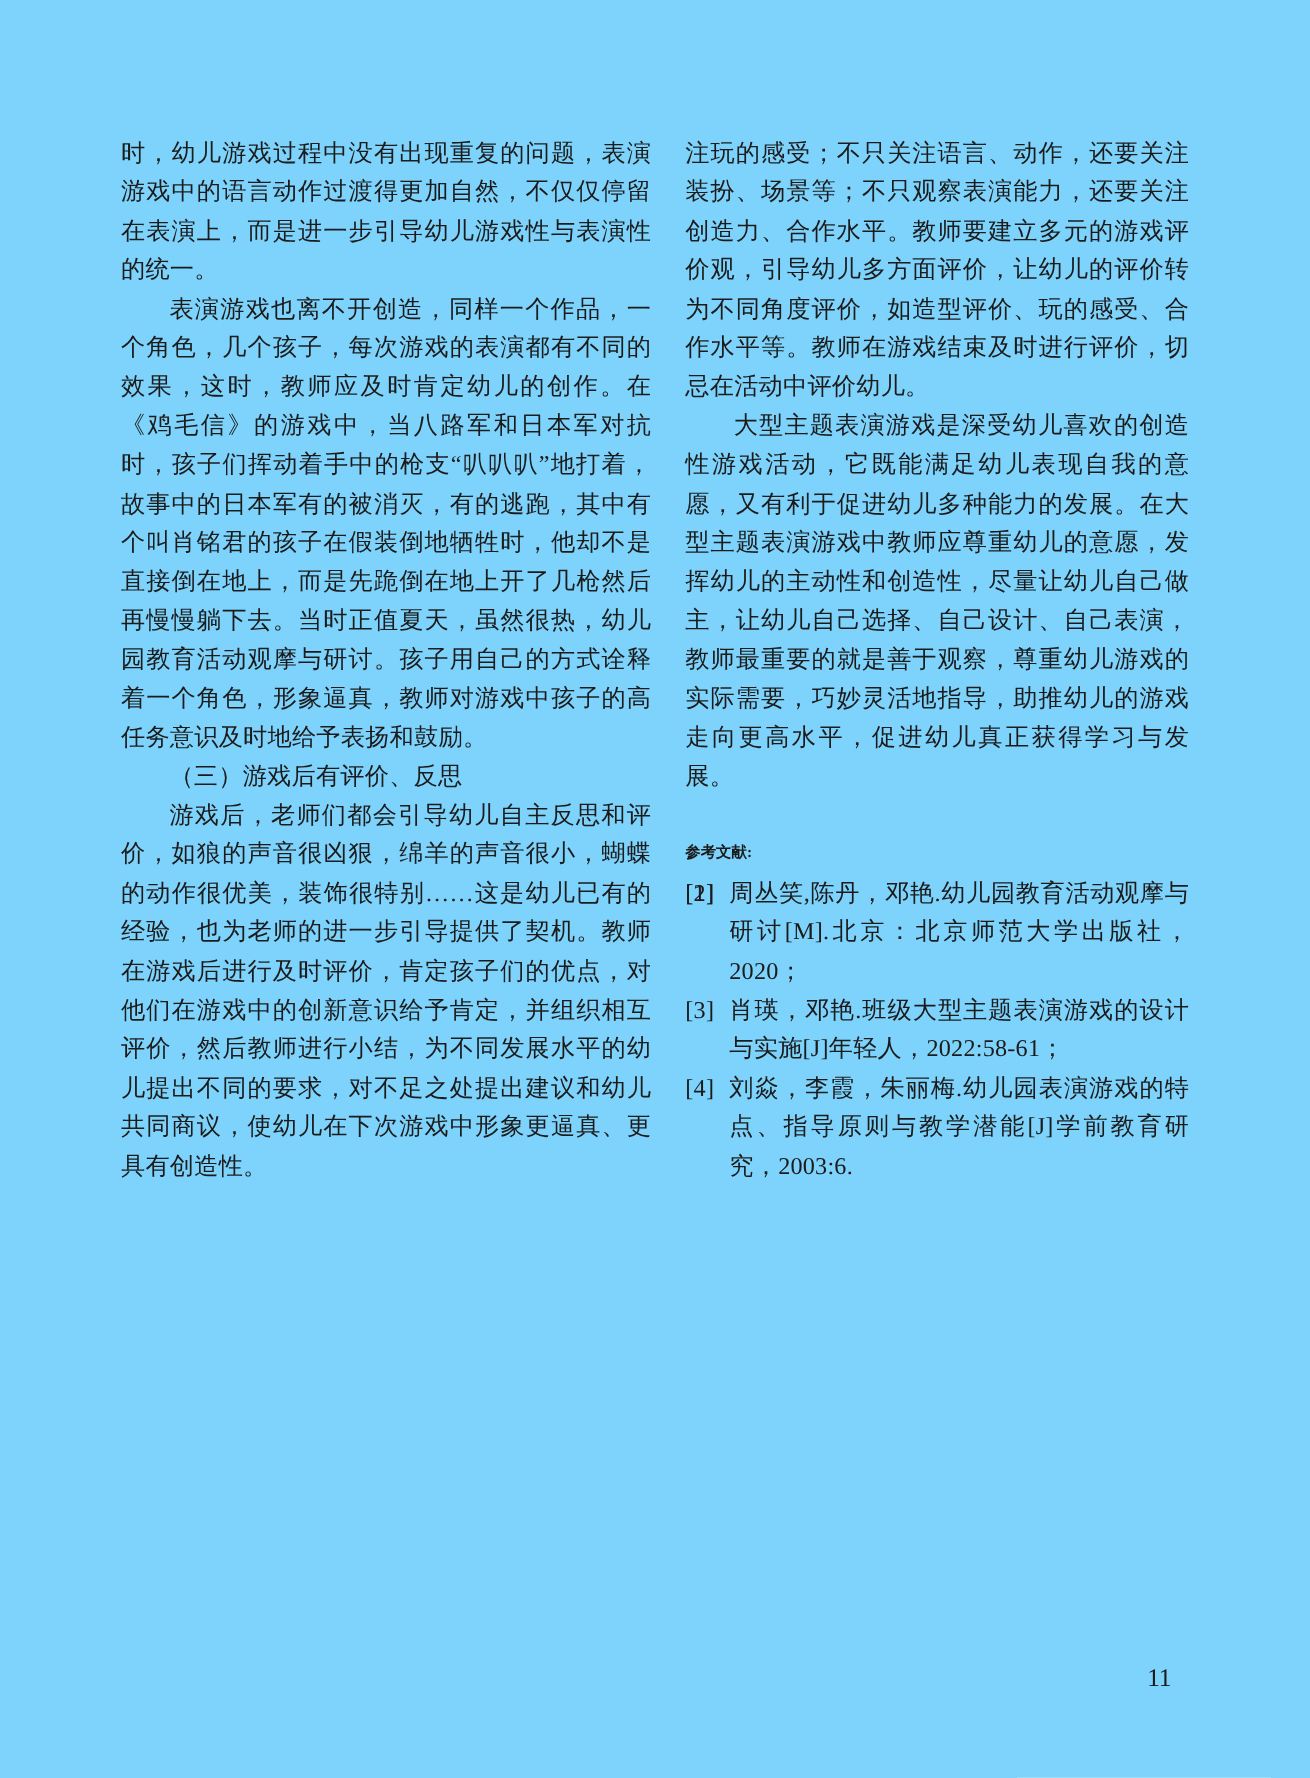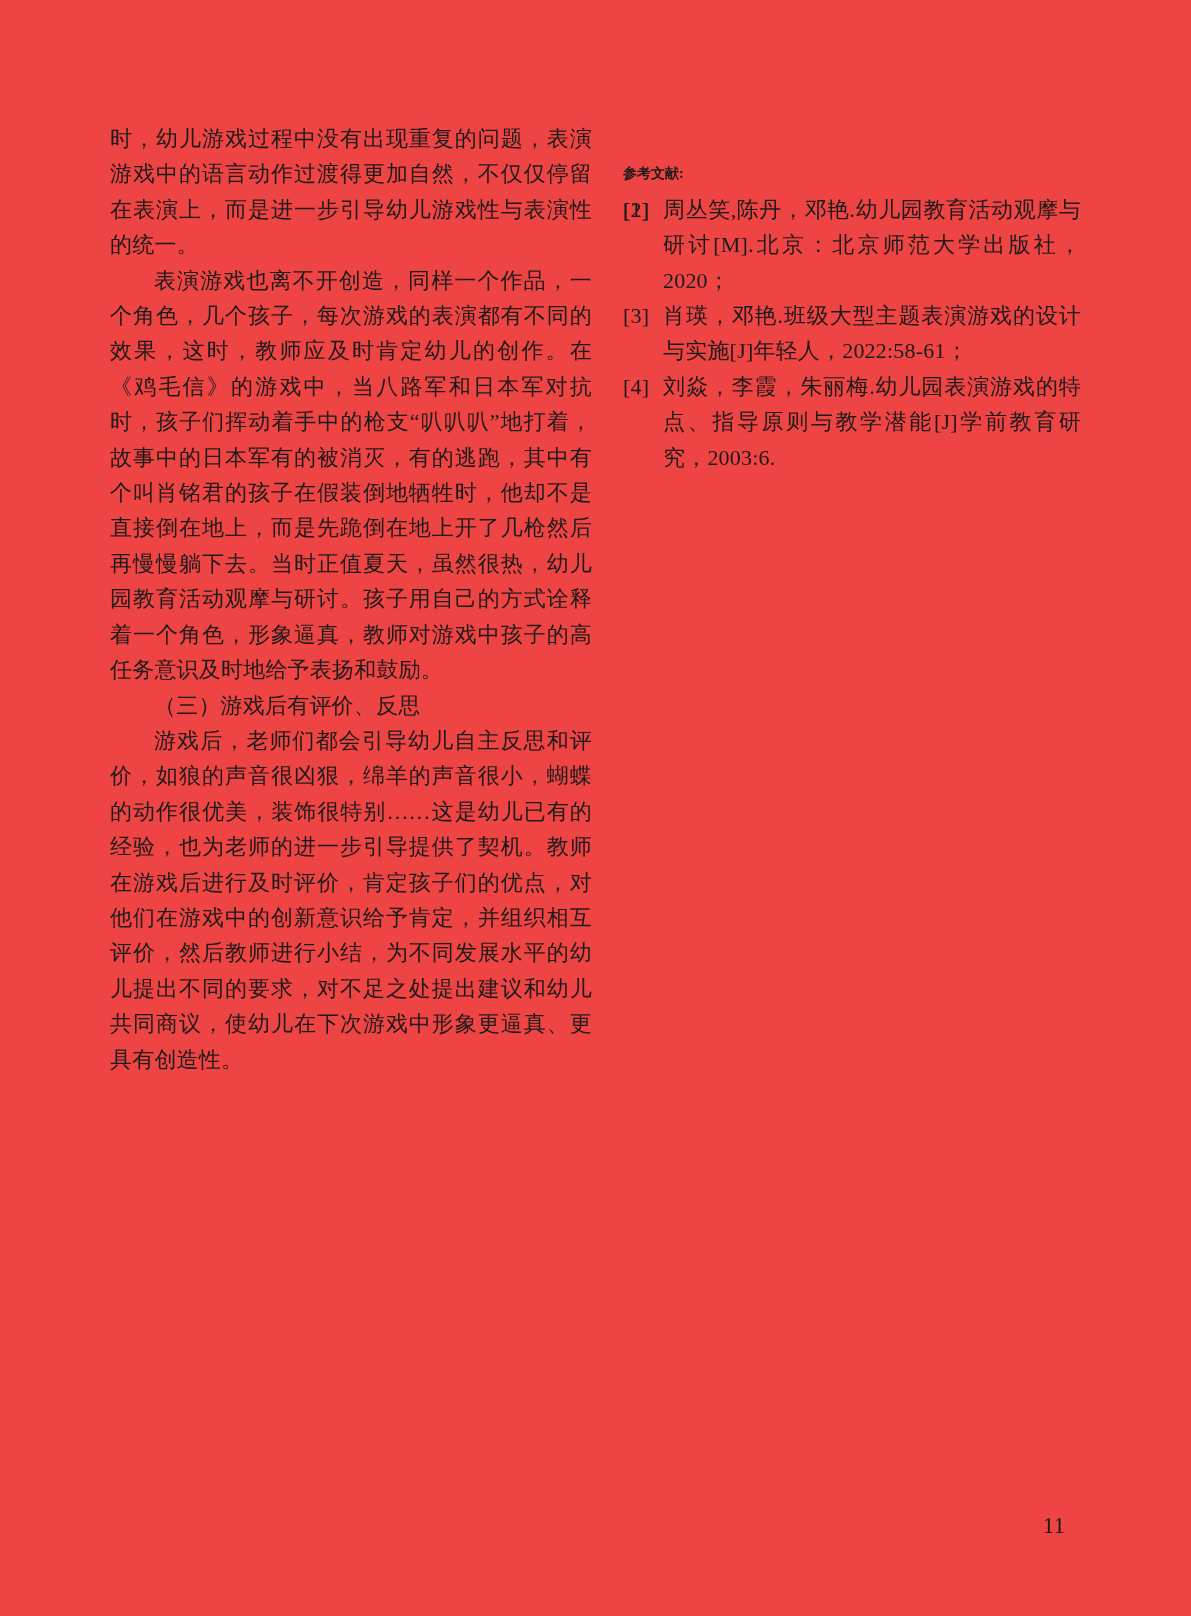--- a/index.html
+++ b/index.html
@@ -9,21 +9,21 @@
     background: #ffffff;
     position: relative;
     font-family: "Liberation Serif", "DejaVu Serif", serif;
     color: #1b1b1b;
   }
   .page {
     position: absolute;
     top: 0; left: 0;
     width: 1191px;
     height: 1616px;
-    background: #ef4444;
+    background: #7dd3fc;
     overflow: hidden;
   }
   .col {
     position: absolute;
     top: 121px;
   }
   .col-left  { left: 110px; width: 482px; }
   .col-right { left: 623px; width: 458px; }
   .para {
     margin: 0;
@@ -69,20 +69,22 @@
 <div class="page">
 
   <div class="col col-left">
     <p class="para">时，幼儿游戏过程中没有出现重复的问题，表演游戏中的语言动作过渡得更加自然，不仅仅停留在表演上，而是进一步引导幼儿游戏性与表演性的统一。</p>
     <p class="para ind">表演游戏也离不开创造，同样一个作品，一个角色，几个孩子，每次游戏的表演都有不同的效果，这时，教师应及时肯定幼儿的创作。在《鸡毛信》的游戏中，当八路军和日本军对抗时，孩子们挥动着手中的枪支“叭叭叭”地打着，故事中的日本军有的被消灭，有的逃跑，其中有个叫肖铭君的孩子在假装倒地牺牲时，他却不是直接倒在地上，而是先跪倒在地上开了几枪然后再慢慢躺下去。当时正值夏天，虽然很热，幼儿园教育活动观摩与研讨。孩子用自己的方式诠释着一个角色，形象逼真，教师对游戏中孩子的高任务意识及时地给予表扬和鼓励。</p>
     <p class="para ind">（三）游戏后有评价、反思</p>
     <p class="para ind">游戏后，老师们都会引导幼儿自主反思和评价，如狼的声音很凶狠，绵羊的声音很小，蝴蝶的动作很优美，装饰很特别……这是幼儿已有的经验，也为老师的进一步引导提供了契机。教师在游戏后进行及时评价，肯定孩子们的优点，对他们在游戏中的创新意识给予肯定，并组织相互评价，然后教师进行小结，为不同发展水平的幼儿提出不同的要求，对不足之处提出建议和幼儿共同商议，使幼儿在下次游戏中形象更逼真、更具有创造性。</p>
   </div>
 
   <div class="col col-right">
+    <p class="para">注玩的感受；不只关注语言、动作，还要关注装扮、场景等；不只观察表演能力，还要关注创造力、合作水平。教师要建立多元的游戏评价观，引导幼儿多方面评价，让幼儿的评价转为不同角度评价，如造型评价、玩的感受、合作水平等。教师在游戏结束及时进行评价，切忌在活动中评价幼儿。</p>
+    <p class="para ind">大型主题表演游戏是深受幼儿喜欢的创造性游戏活动，它既能满足幼儿表现自我的意愿，又有利于促进幼儿多种能力的发展。在大型主题表演游戏中教师应尊重幼儿的意愿，发挥幼儿的主动性和创造性，尽量让幼儿自己做主，让幼儿自己选择、自己设计、自己表演，教师最重要的就是善于观察，尊重幼儿游戏的实际需要，巧妙灵活地指导，助推幼儿的游戏走向更高水平，促进幼儿真正获得学习与发展。</p>
 
     <div class="spacer"></div>
 
     <p class="refs-heading">参考文献:</p>
 
     <div class="ref">
       <span class="marker">[1]</span>
     </div>
     <div class="ref">
       <span class="marker">[2]</span>

